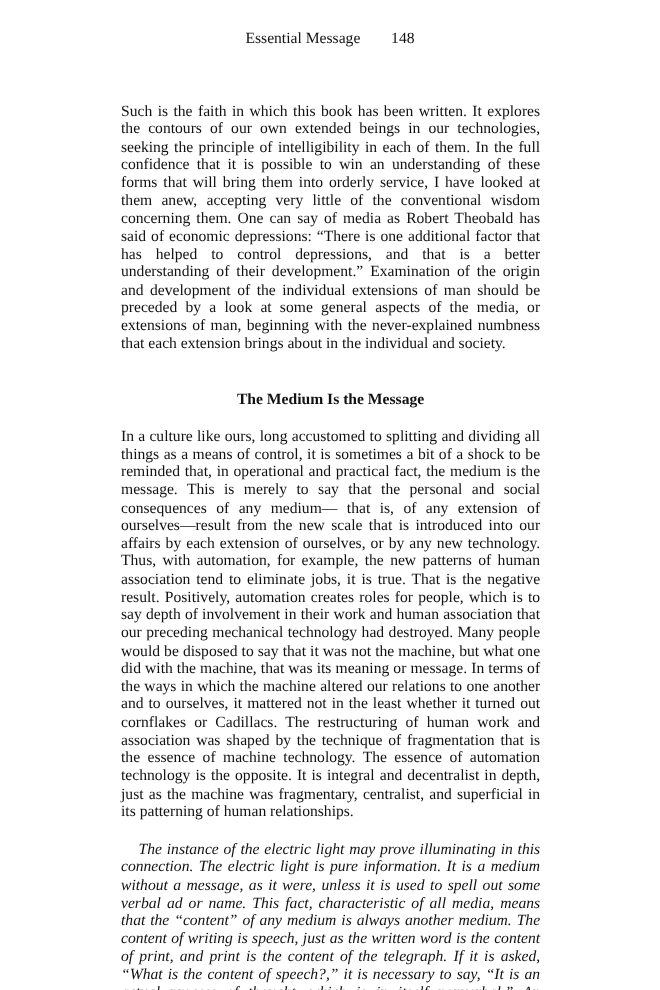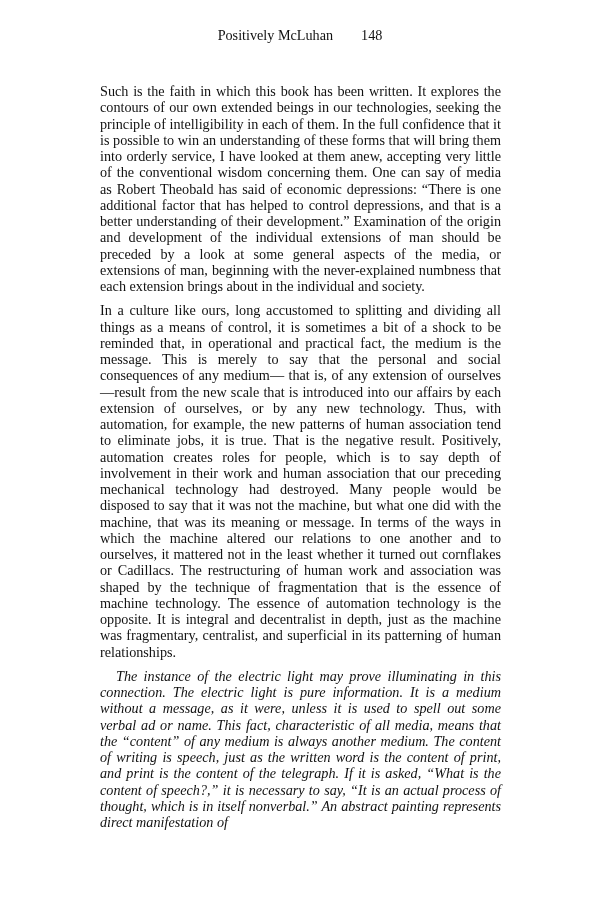--- a/index.html
+++ b/index.html
@@ -34,21 +34,21 @@
     .running-header .page-number {
       margin-left: 28px;
     }
     .body-text {
       position: absolute;
       left: 92px;
       width: 417px;
       top: 75px;
     }
     .para {
-      margin: 8px;
+      margin: 18px;
       font-size: 14.2px;
       line-height: 16.25px;
       text-align: justify;
       text-justify: inter-word;
       hyphens: manual;
     }
     .para.indent {
       text-indent: 16px;
       font-style: italic;
     }
@@ -58,23 +58,24 @@
       font-weight: bold;
       font-size: 14.2px;
       line-height: 16px;
     }
   </style>
 </head>
 <body>
 
 <div class="page">
 
-  <div class="running-header"><span>Positively McLuhan</span><span class="page-number">148</span></div>
+  <div class="running-header"><span>Essential Message</span><span class="page-number">148</span></div>
 
   <div class="body-text">
     <p class="para">Such is the faith in which this book has been written. It explores the con­tours of our own extended beings in our technologies, seeking the principle of intelligibility in each of them. In the full confidence that it is possible to win an understanding of these forms that will bring them into orderly service, I have looked at them anew, accepting very little of the conventional wisdom concerning them. One can say of media as Robert Theobald has said of economic depressions: “There is one additional factor that has helped to control depressions, and that is a better understanding of their development.” Examination of the origin and development of the individual extensions of man should be preceded by a look at some general aspects of the media, or extensions of man, beginning with the never-explained numbness that each extension brings about in the individual and society.</p>
 
+    <h2 class="section-heading">The Medium Is the Message</h2>
 
     <p class="para">In a culture like ours, long accustomed to splitting and dividing all things as a means of control, it is sometimes a bit of a shock to be reminded that, in operational and practical fact, the medium is the message. This is merely to say that the personal and social consequences of any medium— that is, of any extension of ourselves—result from the new scale that is introduced into our affairs by each extension of ourselves, or by any new technology. Thus, with automation, for example, the new patterns of human association tend to eliminate jobs, it is true. That is the negative result. Positively, automation creates roles for people, which is to say depth of involvement in their work and human association that our preceding mechanical technology had destroyed. Many people would be disposed to say that it was not the machine, but what one did with the machine, that was its meaning or message. In terms of the ways in which the machine altered our relations to one another and to ourselves, it mattered not in the least whether it turned out cornflakes or Cadillacs. The restructuring of human work and association was shaped by the technique of fragmentation that is the essence of machine technology. The essence of automation technology is the opposite. It is integral and decentralist in depth, just as the machine was fragmentary, centralist, and superficial in its patterning of human relationships.</p>
     <p class="para indent">The instance of the electric light may prove illuminating in this connection. The electric light is pure information. It is a medium without a message, as it were, unless it is used to spell out some verbal ad or name. This fact, characteristic of all media, means that the “content” of any medium is always another medium. The content of writing is speech, just as the written word is the content of print, and print is the content of the telegraph. If it is asked, “What is the content of speech?,” it is necessary to say, “It is an actual process of thought, which is in itself nonverbal.” An abstract painting represents direct manifestation of</p>
   </div>
 
 </div>
 
 </body></html>

